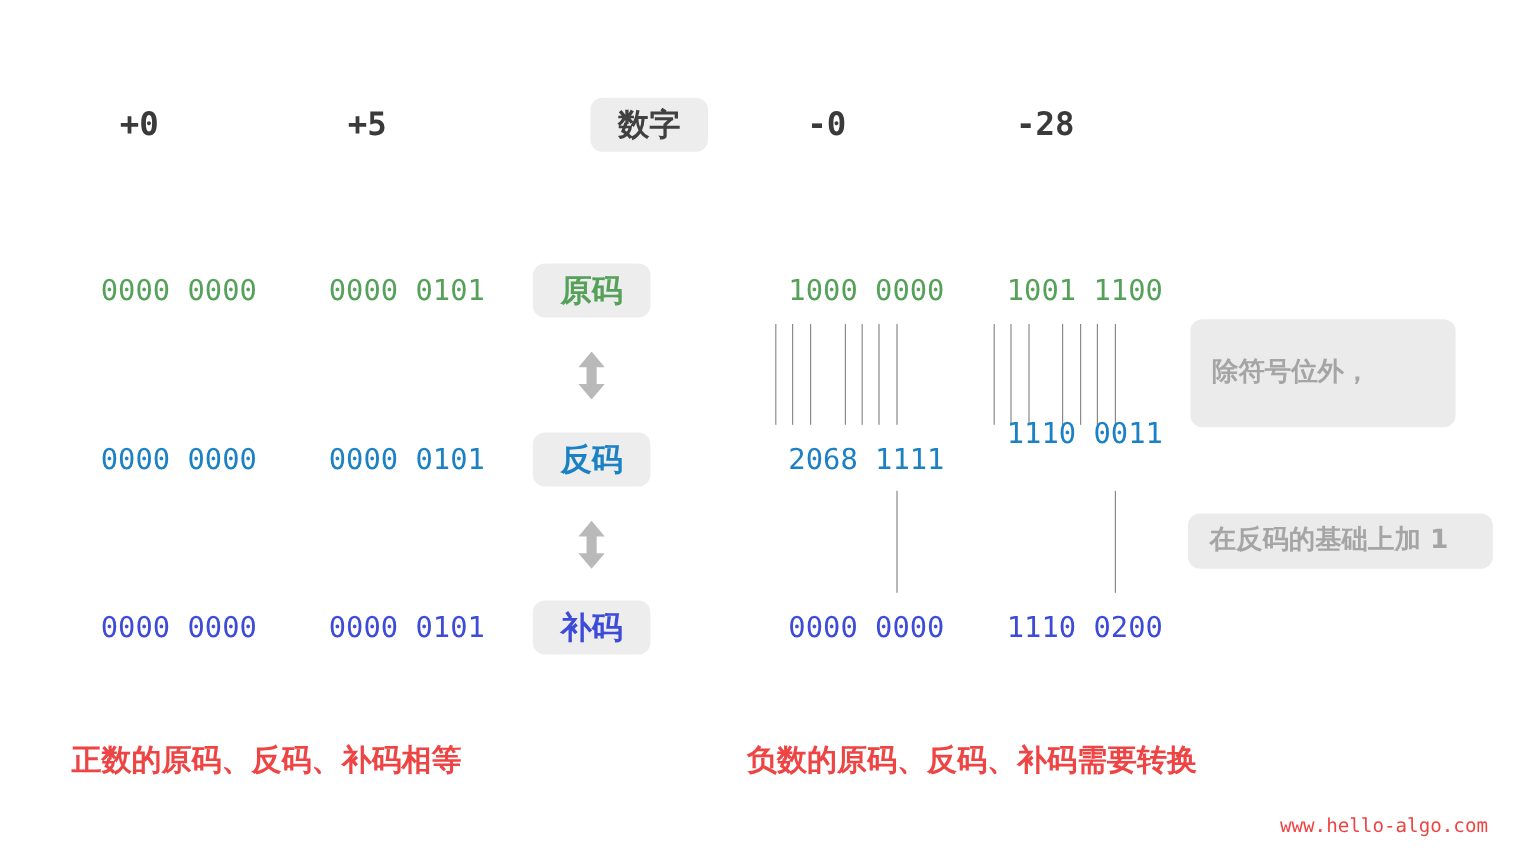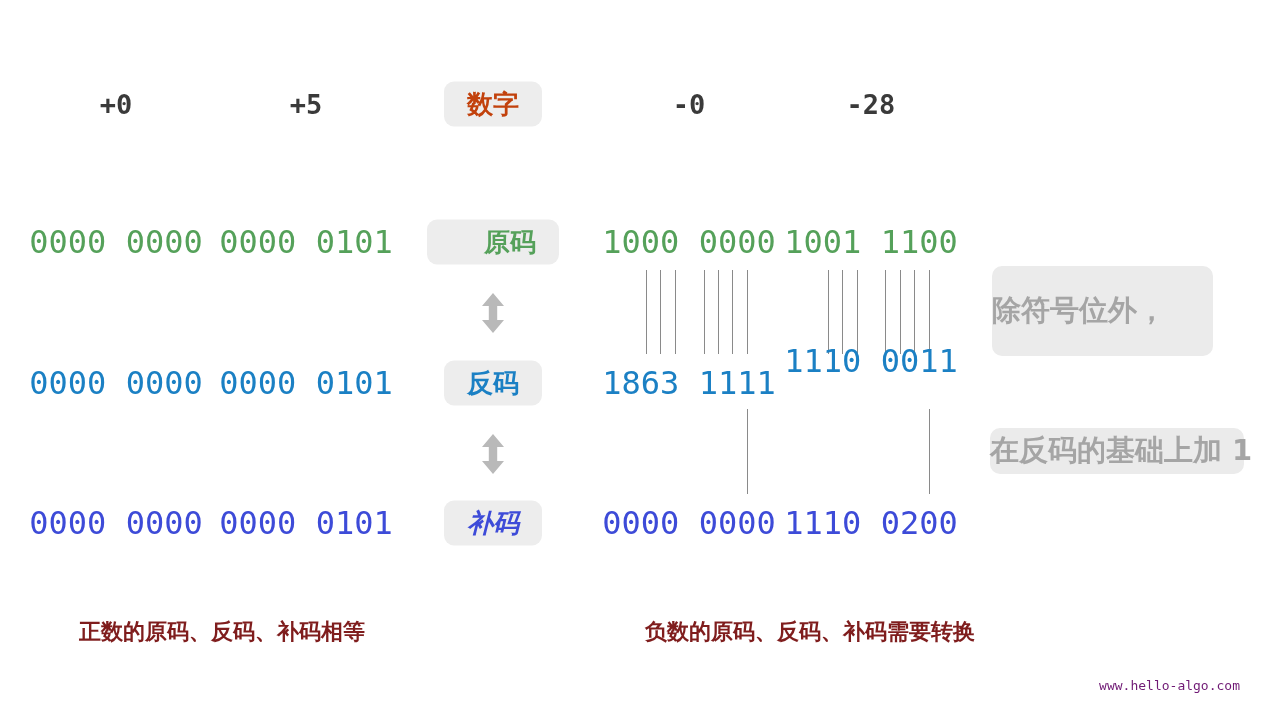--- a/index.html
+++ b/index.html
@@ -3,62 +3,62 @@
 <meta charset="utf-8">
 <style>
   html,body { margin:0; padding:0; background:#ffffff; }
   .canvas {
     position:relative; width:1280px; height:720px; background:#ffffff;
     font-family:"DejaVu Sans","Liberation Sans",sans-serif; overflow:hidden;
   }
   .cell { position:absolute; transform:translate(-50%,-50%); white-space:pre; }
   .num  { font-family:"DejaVu Sans Mono","Liberation Mono",monospace; font-weight:bold;
           font-size:27px; color:#3a3a3a; }
-  .bin  { font-family:"DejaVu Sans Mono","Liberation Mono",monospace; font-size:32px; }
+  .bin  { font-family:"DejaVu Sans Mono","Liberation Mono",monospace; font-size:24px;margin-left:33px; }
   .green  { color:#55a15a; }
   .blue   { color:#1b80c4; }
   .indigo { color:#3d4bd8; }
   .tag {
     position:absolute; transform:translate(-50%,-50%);
     width:98px; height:45px; background:#ededed; border-radius:10px;
     display:flex; align-items:center; justify-content:center;
     font-weight:bold; font-size:26px;
   }
-  .tag.dark { color:#c2410c; }
+  .tag.dark { color:#404040;margin-left:48px; }
   .note {
     position:absolute; background:#ebebeb; border-radius:10px;
-    color:#a5a5a5; font-weight:bold; font-size:29px; line-height:1.42;
+    color:#a5a5a5; font-weight:bold; font-size:22px; line-height:1.42;
     display:flex; flex-direction:column; justify-content:center;
-    box-sizing:border-box; white-space:pre;
+    padding-left:18px; box-sizing:border-box; white-space:pre;
   }
   .caption {
     position:absolute; transform:translateX(-50%);
-    color:#7f1d1d; font-weight:bold; font-size:22px; white-space:nowrap;
+    color:#ef4444; font-weight:bold; font-size:25px; white-space:nowrap;
   }
   .tick { position:absolute; width:1px; background:#8a8a8a; }
   .arrow { position:absolute; transform:translate(-50%,-50%); line-height:0; }
   .watermark {
     position:absolute; font-family:"DejaVu Sans Mono","Liberation Mono",monospace;
-    font-size:13px; color:#701a75; white-space:pre;
+    font-size:16px; color:#ef4444; white-space:pre;
   }
 </style>
 </head>
 <body>
 
 <div class="canvas">
 
   <div class="cell num" style="left:116px; top:104px;">+0</div>
   <div class="cell num" style="left:306px; top:104px;">+5</div>
   <div class="tag dark" style="left:493px; top:104px;">数字</div>
   <div class="cell num" style="left:689px; top:104px;">-0</div>
   <div class="cell num" style="left:871px; top:104px;">-28</div>
 
   <div class="cell bin green" style="left:116px; top:242px;">0000 0000</div>
   <div class="cell bin green" style="left:306px; top:242px;">0000 0101</div>
-  <div class="tag green" style="left:493px; top:242px;padding-left:34px;">原码</div>
+  <div class="tag green" style="left:493px; top:242px;">原码</div>
   <div class="cell bin green" style="left:689px; top:242px;">1000 0000</div>
   <div class="cell bin green" style="left:871px; top:242px;">1001 1100</div>
 
   <div class="tick" style="left:646px; top:270px; height:84px;"></div>
   <div class="tick" style="left:660px; top:270px; height:84px;"></div>
   <div class="tick" style="left:675px; top:270px; height:84px;"></div>
   <div class="tick" style="left:704px; top:270px; height:84px;"></div>
   <div class="tick" style="left:718px; top:270px; height:84px;"></div>
   <div class="tick" style="left:732px; top:270px; height:84px;"></div>
   <div class="tick" style="left:747px; top:270px; height:84px;"></div>
@@ -76,39 +76,39 @@
     </svg>
   </div>
 
   <div class="note" style="left:992px; top:266px; width:221px; height:90px;">
     <div>除符号位外，</div>
   </div>
 
   <div class="cell bin blue" style="left:116px; top:383px;">0000 0000</div>
   <div class="cell bin blue" style="left:306px; top:383px;">0000 0101</div>
   <div class="tag blue" style="left:493px; top:383px;">反码</div>
-  <div class="cell bin blue" style="left:689px; top:383px;">1863 1111</div>
+  <div class="cell bin blue" style="left:689px; top:383px;">2068 1111</div>
   <div class="cell bin blue" style="left:871px; top:361px;">1110 0011</div>
 
   <div class="tick" style="left:747px; top:409px; height:85px;"></div>
   <div class="tick" style="left:929px; top:409px; height:85px;"></div>
 
   <div class="arrow" style="left:493px; top:454px;">
     <svg width="22" height="40" viewBox="0 0 22 40">
       <path d="M11 0 L22 13 L15.2 13 L15.2 27 L22 27 L11 40 L0 27 L6.8 27 L6.8 13 L0 13 Z" fill="#b9b9b9"></path>
     </svg>
   </div>
 
   <div class="note" style="left:990px; top:428px; width:254px; height:46px;">
     <div>在反码的基础上加 1</div>
   </div>
 
   <div class="cell bin indigo" style="left:116px; top:523px;">0000 0000</div>
   <div class="cell bin indigo" style="left:306px; top:523px;">0000 0101</div>
-  <div class="tag indigo" style="left:493px; top:523px;font-style:italic;">补码</div>
+  <div class="tag indigo" style="left:493px; top:523px;">补码</div>
   <div class="cell bin indigo" style="left:689px; top:523px;">0000 0000</div>
   <div class="cell bin indigo" style="left:871px; top:523px;">1110 0200</div>
 
   <div class="caption" style="left:222px; top:617px;">正数的原码、反码、补码相等</div>
   <div class="caption" style="left:810px; top:617px;">负数的原码、反码、补码需要转换</div>
 
   <div class="watermark" style="right:40px; top:678px;">www.hello-algo.com</div>
 
 </div>
 

